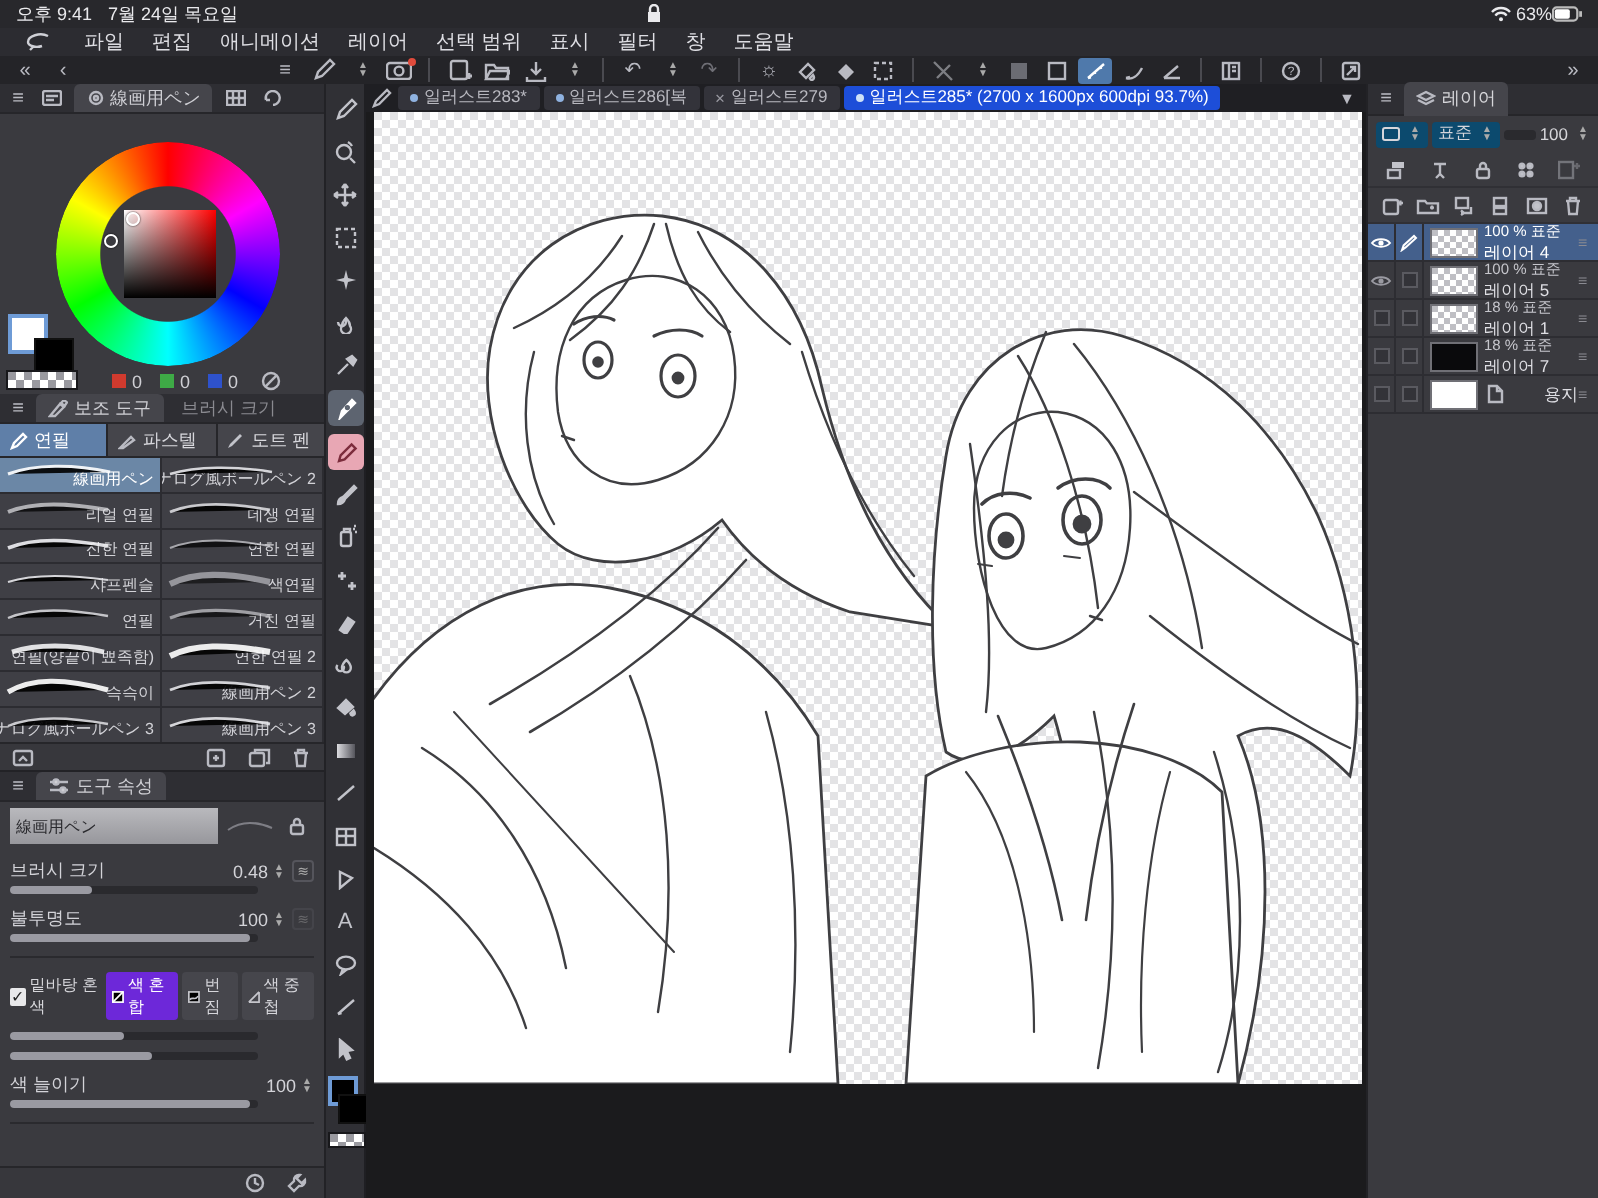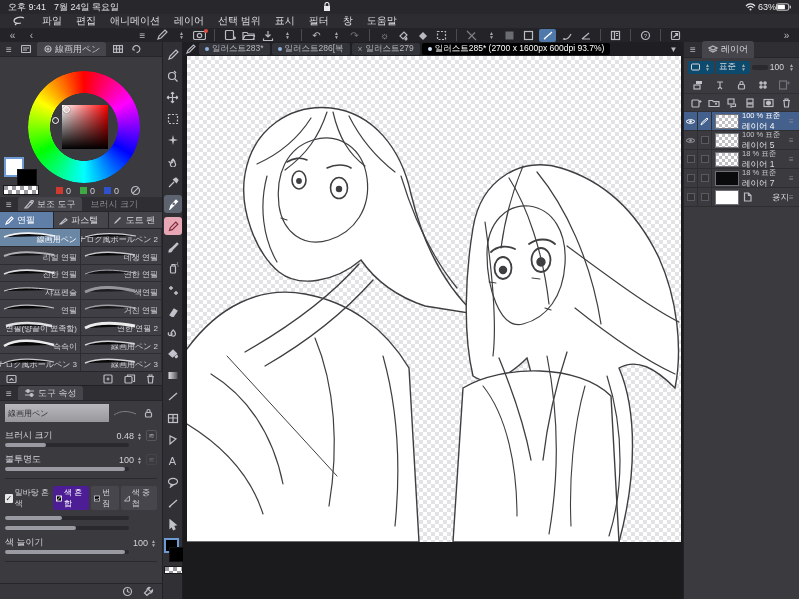--- a/index.html
+++ b/index.html
@@ -78,41 +78,41 @@
   .prow .l1 { display:flex; align-items:center; font-size:9px; color:#d3d3d8; }
   .prow .l1 .sp { flex:1; }
   .track { height:4px; background:#2a2a2e; border-radius:2px; position:relative; margin-right:28px; }
   .fill { height:4px; background:#9a9aa2; border-radius:2px; }
   .stp { font-size:5px; line-height:4px; color:#aaa; width:7px; text-align:center; margin-left:2px; }
   .auxb { width:11px; height:11px; border:1px solid #55555c; border-radius:2px; margin-left:3px;
     display:flex; align-items:center; justify-content:center; font-size:7px; color:#aaa; }
   .hsep { height:1px; background:#2a2a2e; margin:3px 0; }
   #mixrow { display:flex; align-items:center; gap:2px; font-size:8px; padding:2px 0; }
   .seg { display:flex; align-items:center; gap:2px; padding:1px 3px; background:#46464c; border-radius:2px; color:#d6d6db; }
-  .seg.on { background:#4c1d95; color:#fff; }
+  .seg.on { background:#6d28d9; color:#fff; }
   .cbx { width:9px; height:9px; background:#e8e8ea; border-radius:1px; color:#222; font-size:8px;
     line-height:9px; text-align:center; font-weight:bold; }
   #lpfoot { height:16px; display:flex; align-items:center; justify-content:flex-end; gap:6px;
     padding:0 6px; background:#37373c; border-top:1px solid #26262a; flex:0 0 auto; }
 
   
   .tsi { width:18px; height:18px; margin:1.7px 0; display:flex; align-items:center; justify-content:center;
     border-radius:3px; color:#c2c3ca; font-size:11px; }
   .tsi svg { stroke:#c2c3ca; fill:none; stroke-width:1.2; }
   .tsi.on { background:#5d6470; } .tsi.on svg { stroke:#fff; }
   .tsi.pink { background:#e8a7b4; } .tsi.pink svg { stroke:#7c2c3c; }
   #stripchips { position:relative; width:20px; height:46px; margin-top:2px; }
 
   
   #tabbar { height:14px; background:#1f1f23; display:flex; align-items:center; font-size:8.5px;
     color:#b8b8bf; gap:2px; padding:0 2px; }
   .ctab { display:flex; align-items:center; gap:3px; background:#33333a; height:12px; padding:0 6px;
     border-radius:2px; white-space:nowrap; }
   .ctab .dot { width:4px; height:4px; border-radius:50%; background:#8fb2e0; }
-  .ctab.active { background:#000000; color:#fff; }
+  .ctab.active { background:#1d4ed8; color:#fff; }
   #viewport { position:relative; width:500px; height:543px; overflow:hidden; }
   #doc { position:absolute; left:4px; top:0; width:494px; height:486px;
     background:repeating-conic-gradient(#ffffff 0 25%,#e3e3e5 0 50%) 0 0/8px 8px; }
   #doc svg { position:absolute; left:0; top:0; }
 
   
   #lheadrow { height:16px; background:#2e2e33; display:flex; align-items:center; gap:4px; padding:0 4px;
     border-bottom:1px solid #26262a; }
   #blendrow { height:18px; display:flex; align-items:center; gap:2px; padding:0 4px; font-size:8.5px; }
   .mini { height:13px; background:#0c4a6e; border-radius:2px; display:flex; align-items:center;

